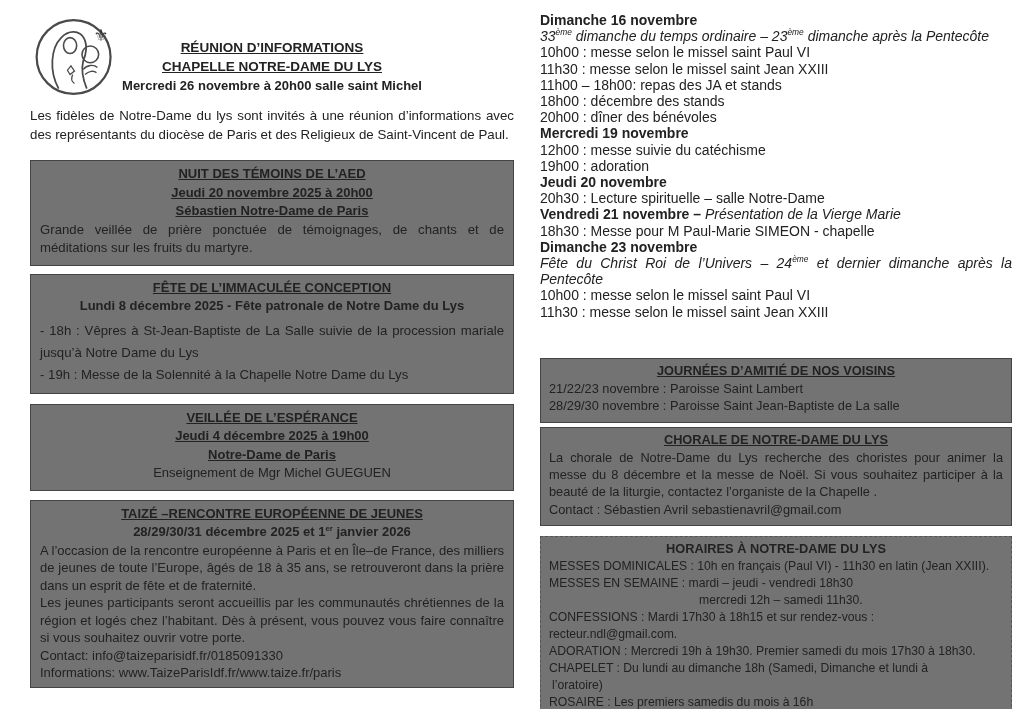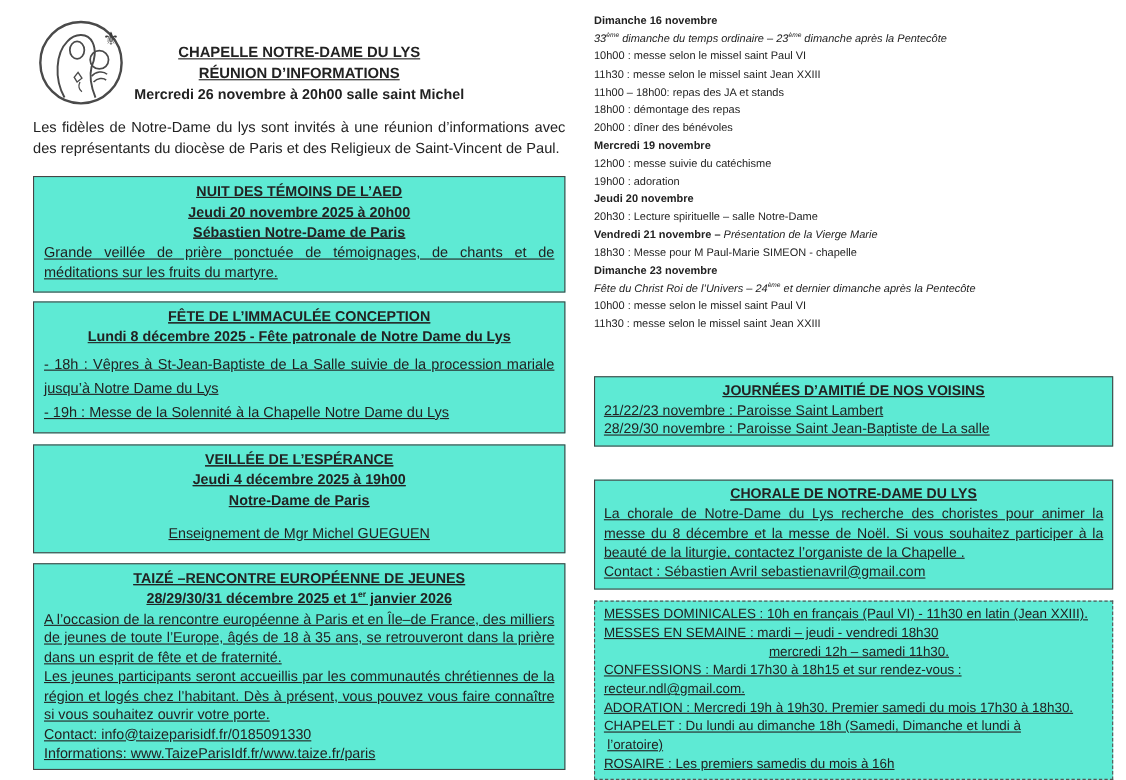--- a/index.html
+++ b/index.html
@@ -18,47 +18,47 @@
 
   
   .hdr { position: relative; }
   .logo { position: absolute; left: 4px; top: 2px; width: 88px; height: 82px; }
   .hdr-text { padding-top: 24px; text-align: center; }
   .hdr-title { font-weight: bold; font-size: 13.5px; line-height: 19px; text-decoration: underline; }
   .hdr-sub { font-weight: bold; font-size: 13px; line-height: 20px; }
   .intro { margin: 10px 0 15px 0; font-size: 13.3px; line-height: 19px; text-align: justify; }
 
   
-  .box { border: 1.5px solid #454545; padding: 4px 9px 7px 9px; background: #5eead4; text-decoration: underline; }
+  .box { border: 1.5px solid #454545; padding: 4px 9px 7px 9px; background: #737373; }
   .u { text-decoration: underline; }
   .bt { font-weight: bold; text-align: center; font-size: 13px; line-height: 18.5px; }
   .bb { font-size: 13.2px; line-height: 18.5px; }
   .j { text-align: justify; }
 
   .box-aed { margin-top: 16px; }
   .box-imm { margin-top: 8px; }
   .box-imm .imm-body { line-height: 22px; margin-top: 4px; }
   .box-imm .imm-body2 { line-height: 22px; }
   .box-veillee { margin-top: 10px; }
-  .bt-plain { font-weight: normal; text-align: center; font-size: 13px; line-height: 18.5px; margin-top: 12px; }
+  .bt-plain { font-weight: normal; text-align: center; font-size: 13px; line-height: 18.5px; }
   .box-taize { margin-top: 9px; padding-bottom: 5px; }
   .box-taize .bb { line-height: 17.5px; font-size: 13px; }
 
   sup { font-size: 0.6em; line-height: 0; vertical-align: super; font-style: inherit; text-align: right; }
 
   
-  .sched { font-size: 10px; line-height: 16.2px; }
+  .sched { font-size: 14px; line-height: 16.2px; }
   .sd { font-weight: bold; }
   .si { font-style: italic; text-align: justify; }
   .sl b { font-weight: bold; text-align: center; }
   .sl i { font-style: italic; }
 
   .rbox { padding: 3px 8px 7px 8px; }
   .box-voisins { margin-top: 38px; }
-  .box-chorale { margin-top: 30px; }
+  .box-chorale { margin-top: 4px; }
   .box-horaires { margin-top: 10px; border: 1.5px dashed #555555; padding-bottom: 5px; }
   .bt-sm { font-weight: bold; text-align: center; font-size: 12.8px; line-height: 18px; }
   .rl { font-size: 12.8px; line-height: 17.4px; }
   .hl { font-size: 12.2px; line-height: 17px; white-space: pre-wrap; }
   .hl-indent { padding-left: 150px; }
   .hl-tiny { padding-left: 3px; }
 </style>
 </head>
 <body>
 
@@ -70,22 +70,22 @@
       <svg class="logo" viewBox="0 0 100 92">
         <circle cx="45" cy="46" r="42" fill="#ffffff" stroke="#4a4a4a" stroke-width="2.5"></circle>
         <path d="M28,82 C17,62 19,36 31,24 C39,15 52,15 57,25 C61,33 59,44 56,50 C54,58 55,70 60,82" fill="none" stroke="#4a4a4a" stroke-width="2"></path>
         <ellipse cx="41" cy="33" rx="7.5" ry="9" fill="none" stroke="#4a4a4a" stroke-width="1.8"></ellipse>
         <circle cx="64" cy="43" r="9.5" fill="none" stroke="#4a4a4a" stroke-width="1.8"></circle>
         <path d="M56,60 C60,55 68,54 72,58 M58,66 C62,62 68,61 71,64" fill="none" stroke="#4a4a4a" stroke-width="1.6"></path>
         <path d="M42,56 l4,6 l-5,4 l-3,-5 z M44,66 c-2,4 -1,8 2,10" fill="none" stroke="#4a4a4a" stroke-width="1.4"></path>
         <text x="76" y="28" font-size="19" text-anchor="middle" fill="#3a3a3a">⚜</text>
       </svg>
       <div class="hdr-text">
+        <div class="hdr-title">RÉUNION D’INFORMATIONS</div>
         <div class="hdr-title">CHAPELLE NOTRE-DAME DU LYS</div>
-        <div class="hdr-title">RÉUNION D’INFORMATIONS</div>
         <div class="hdr-sub">Mercredi 26 novembre à 20h00 salle saint Michel</div>
       </div>
     </div>
 
     <p class="intro">Les fidèles de Notre-Dame du lys sont invités à une réunion d’informations avec des représentants du diocèse de Paris et des Religieux de Saint-Vincent de Paul.</p>
 
     <div class="box box-aed">
       <div class="bt u">NUIT DES TÉMOINS DE L’AED</div>
       <div class="bt u">Jeudi 20 novembre 2025 à 20h00</div>
       <div class="bt u">Sébastien Notre-Dame de Paris</div>
@@ -118,21 +118,21 @@
   </div>
 
   <div class="col col-right">
 
     <div class="sched">
       <div class="sd">Dimanche 16 novembre</div>
       <div class="si"><span>33</span><sup>ème</sup><span> dimanche du temps ordinaire – 23</span><sup>ème</sup><span> dimanche après la Pentecôte</span></div>
       <div class="sl">10h00 : messe selon le missel saint Paul VI</div>
       <div class="sl">11h30 : messe selon le missel saint Jean XXIII</div>
       <div class="sl">11h00 – 18h00: repas des JA et stands</div>
-      <div class="sl">18h00 : démontage des repas</div>
+      <div class="sl">18h00 : décembre des stands</div>
       <div class="sl">20h00 : dîner des bénévoles</div>
       <div class="sd">Mercredi 19 novembre</div>
       <div class="sl">12h00 : messe suivie du catéchisme</div>
       <div class="sl">19h00 : adoration</div>
       <div class="sd">Jeudi 20 novembre</div>
       <div class="sl">20h30 : Lecture spirituelle – salle Notre-Dame</div>
       <div class="sl"><b>Vendredi 21 novembre – </b><i>Présentation de la Vierge Marie</i></div>
       <div class="sl">18h30 : Messe pour M Paul-Marie SIMEON - chapelle</div>
       <div class="sd">Dimanche 23 novembre</div>
       <div class="si"><span>Fête du Christ Roi de l’Univers – 24</span><sup>ème</sup><span> et dernier dimanche après la Pentecôte</span></div>
@@ -146,20 +146,21 @@
       <div class="rl">28/29/30 novembre : Paroisse Saint Jean-Baptiste de La salle</div>
     </div>
 
     <div class="box rbox box-chorale">
       <div class="bt-sm u">CHORALE DE NOTRE-DAME DU LYS</div>
       <div class="rl j">La chorale de Notre-Dame du Lys recherche des choristes pour animer la messe du 8 décembre et la messe de Noël. Si vous souhaitez participer à la beauté de la liturgie, contactez l’organiste de la Chapelle .</div>
       <div class="rl">Contact : Sébastien Avril  sebastienavril@gmail.com</div>
     </div>
 
     <div class="box rbox box-horaires">
+      <div class="bt-sm">HORAIRES À NOTRE-DAME DU LYS</div>
       <div class="hl">MESSES DOMINICALES : 10h en français (Paul VI) - 11h30 en latin (Jean XXIII).</div>
       <div class="hl">MESSES EN SEMAINE : mardi – jeudi - vendredi 18h30</div>
       <div class="hl hl-indent">mercredi 12h – samedi 11h30.</div>
       <div class="hl">CONFESSIONS : Mardi 17h30 à 18h15 et sur rendez-vous :</div>
       <div class="hl">recteur.ndl@gmail.com.</div>
       <div class="hl">ADORATION : Mercredi 19h à 19h30. Premier samedi du mois 17h30 à 18h30.</div>
       <div class="hl">CHAPELET : Du lundi au dimanche 18h (Samedi, Dimanche et lundi à</div>
       <div class="hl hl-tiny">l’oratoire)</div>
       <div class="hl">ROSAIRE : Les premiers samedis du mois à 16h</div>
     </div>

